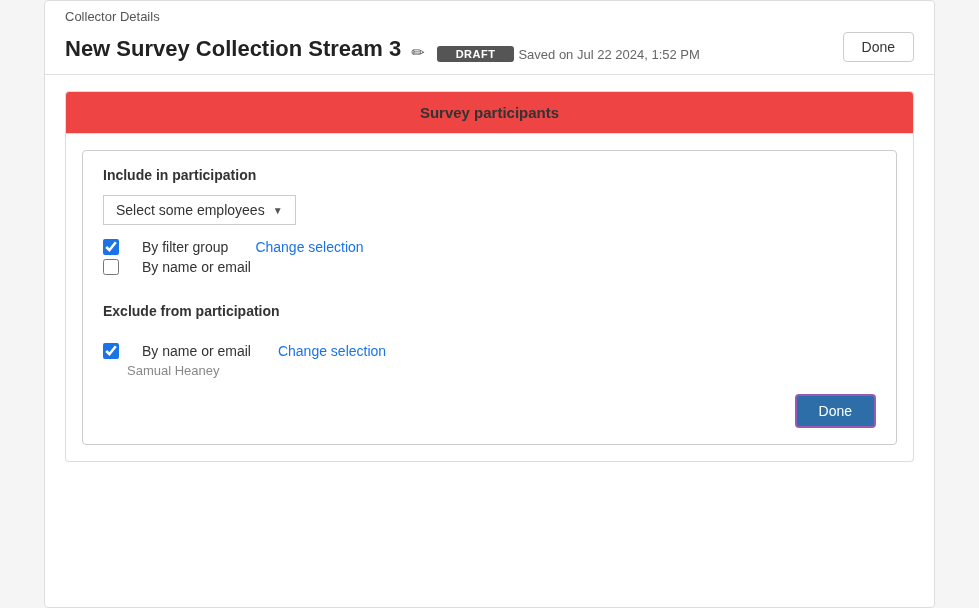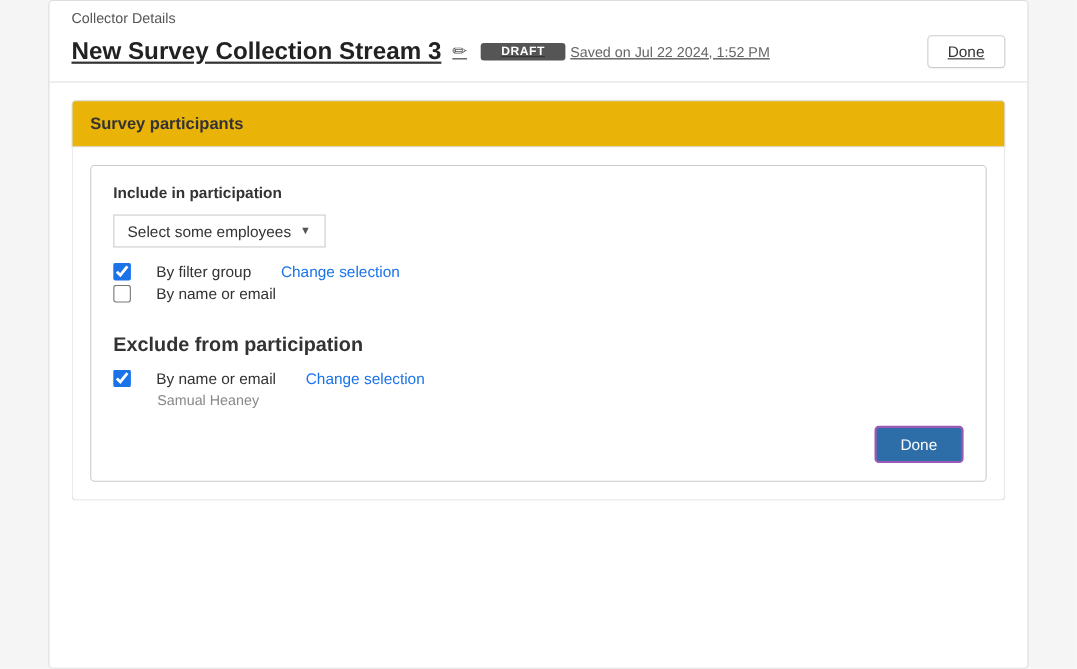--- a/index.html
+++ b/index.html
@@ -21,24 +21,23 @@
       border-radius: 4px;
       overflow: hidden;
     }
     .breadcrumb-bar {
       padding: 8px 20px 4px 20px;
       font-size: 13px;
       color: #555;
     }
     .header-row {
       display: flex;
-      align-items: center;
+      align-items: flex-end;
       padding: 4px 20px 12px 20px;
       border-bottom: 1px solid #e0e0e0;
-      text-decoration: underline;
     }
     .page-title {
       font-size: 22px;
       font-weight: 700;
       color: #222;
       margin-right: 10px;
     }
     .edit-icon {
       color: #555;
       font-size: 16px;
@@ -67,27 +66,28 @@
       border-radius: 4px;
       font-size: 14px;
       cursor: pointer;
       color: #333;
     }
 
     .content-area {
       padding: 0 20px 20px 20px;
     }
     .section-header {
-      background: #eab308;
+      background: #ef4444;
       border: 1px solid #ddd;
       padding: 12px 16px;
       font-size: 15px;
       font-weight: 700;
       margin-top: 16px;
       border-radius: 4px 4px 0 0;
+      text-align: center;
     }
     .section-body {
       border: 1px solid #ddd;
       border-top: none;
       padding: 16px;
       border-radius: 0 0 4px 4px;
       background: #fff;
     }
     .eligible-text {
       font-size: 14px;
@@ -154,29 +154,29 @@
     .status-text {
       font-size: 13px;
       color: #888;
       margin-left: 24px;
       margin-bottom: 10px;
     }
     .section-divider {
       height: 24px;
     }
     .exclude-title {
-      font-size: 18px;
-      font-weight: 700;
-      color: #333;
-      margin-bottom: 12px;
+      font-size: 14px;
+      font-weight: 700;
+      color: #333;
+      margin-bottom: 24px;
     }
     .person-text {
       font-size: 13px;
       color: #888;
-      margin-left: 40px;
+      margin-left: 24px;
       margin-bottom: 4px;
     }
     .bottom-row {
       display: flex;
       justify-content: flex-end;
       margin-top: 16px;
     }
     .done-btn-bottom {
       background: #2d6da8;
       color: #fff;

